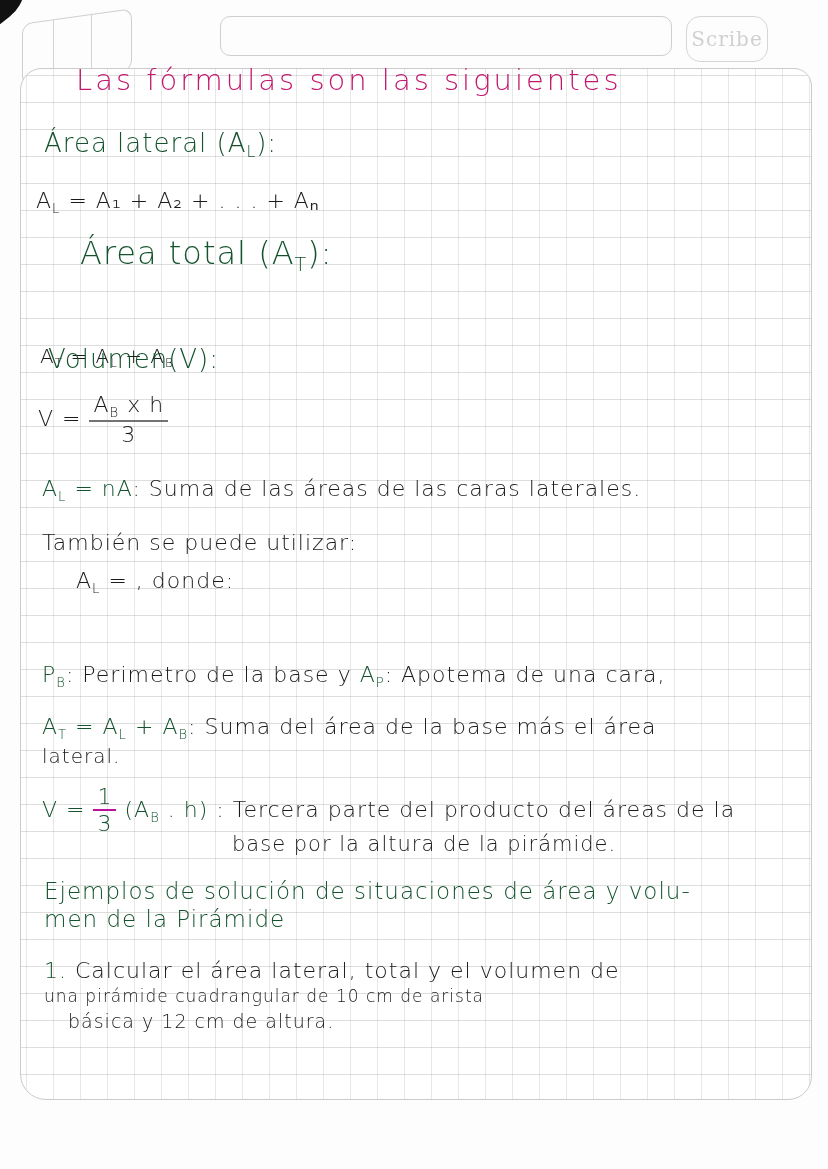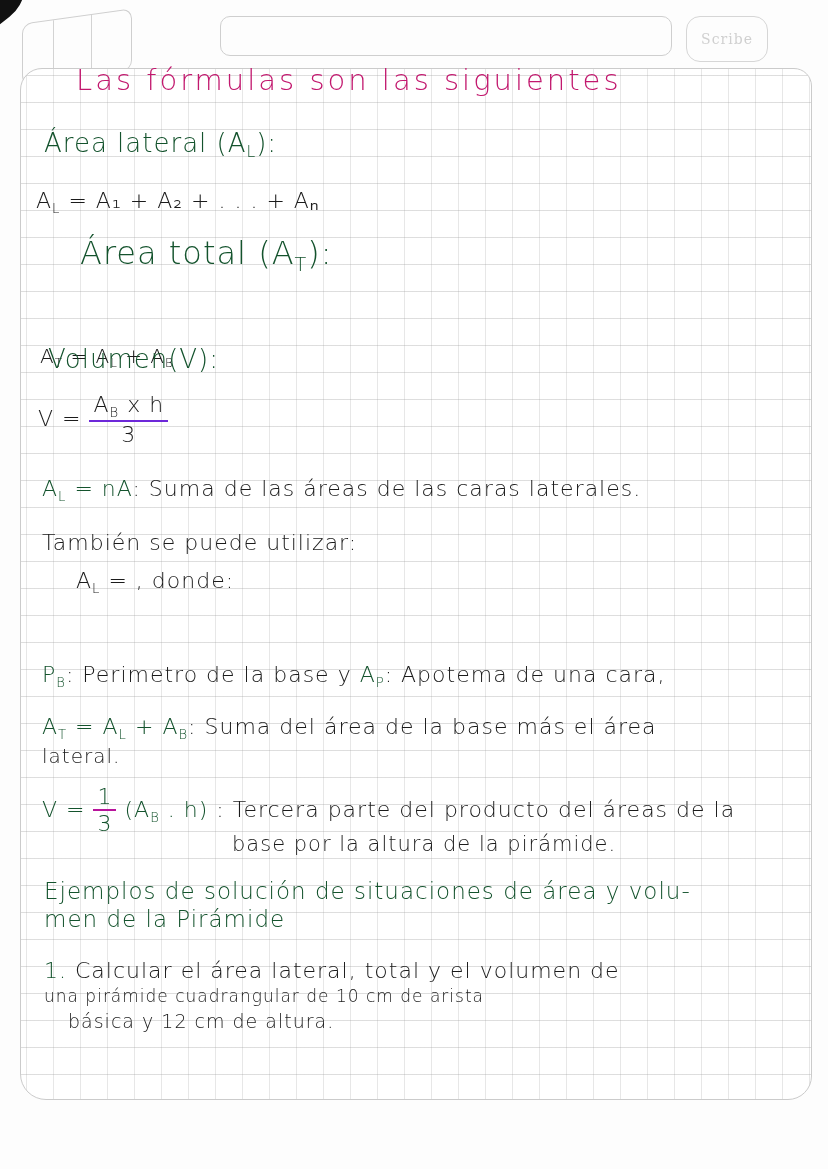--- a/index.html
+++ b/index.html
@@ -16,40 +16,40 @@
     position: absolute; border: 1.5px solid #cfcfcf; border-radius: 10px; background: transparent;
   }
   .hb-date { left: 22px; top: 16px; width: 108px; height: 60px; transform: skewY(-8deg); border-radius: 10px; }
   .hb-date .sep { position: absolute; left: 30px; top: 0; bottom: 0; border-left: 1px solid #d3d3d3; }
   .hb-date .sep2 { position: absolute; left: 68px; top: 0; bottom: 0; border-left: 1px solid #d3d3d3; }
   .hb-wide { left: 220px; top: 16px; width: 450px; height: 38px; }
   .hb-logo {
     position: absolute; left: 686px; top: 16px; width: 80px; height: 44px;
     border: 1.5px solid #d6d6d6; border-radius: 14px;
     display: flex; align-items: center; justify-content: center;
-    color: #d0d0d0; font-size: 14px; font-family: "DejaVu Serif", serif; letter-spacing: 1px;
+    color: #d0d0d0; font-size: 20px; font-family: "DejaVu Serif", serif; letter-spacing: 1px;
   }
   .sheet {
     position: absolute; left: 20px; top: 68px; width: 790px; height: 1030px;
     border: 1.5px solid #cbcbcb; border-radius: 22px 18px 24px 26px;
     background-color: #ffffff;
     background-image:
       linear-gradient(to right, rgba(170,170,170,0.28) 1px, transparent 1px),
       linear-gradient(to bottom, rgba(160,160,160,0.35) 1px, transparent 1px);
     background-size: 27px 27px;
     background-position: 5px 6px;
   }
   .ink { position: absolute; white-space: nowrap; line-height: 1; }
   .pink { color: #c2186e; }
   .magenta { color: #14532d; }
   .black { color: #1b1b1b; }
   .hw { font-family: "DejaVu Sans", sans-serif; font-weight: 300; letter-spacing: 1px; }
   sub { font-size: 0.6em; vertical-align: -0.35em; }
   .frac { display: inline-flex; flex-direction: column; align-items: center; vertical-align: middle; }
-  .frac .num { border-bottom: 2px solid #6d28d9; padding: 0 4px 1px; }
+  .frac .num { border-bottom: 2px solid #737373; padding: 0 4px 1px; }
   .frac .den { padding-top: 2px; }
 </style>
 </head>
 <body>
 
 <div class="corner-shadow"></div>
 
 <div class="header-box hb-date">
   <div class="sep"></div>
   <div class="sep2"></div>

